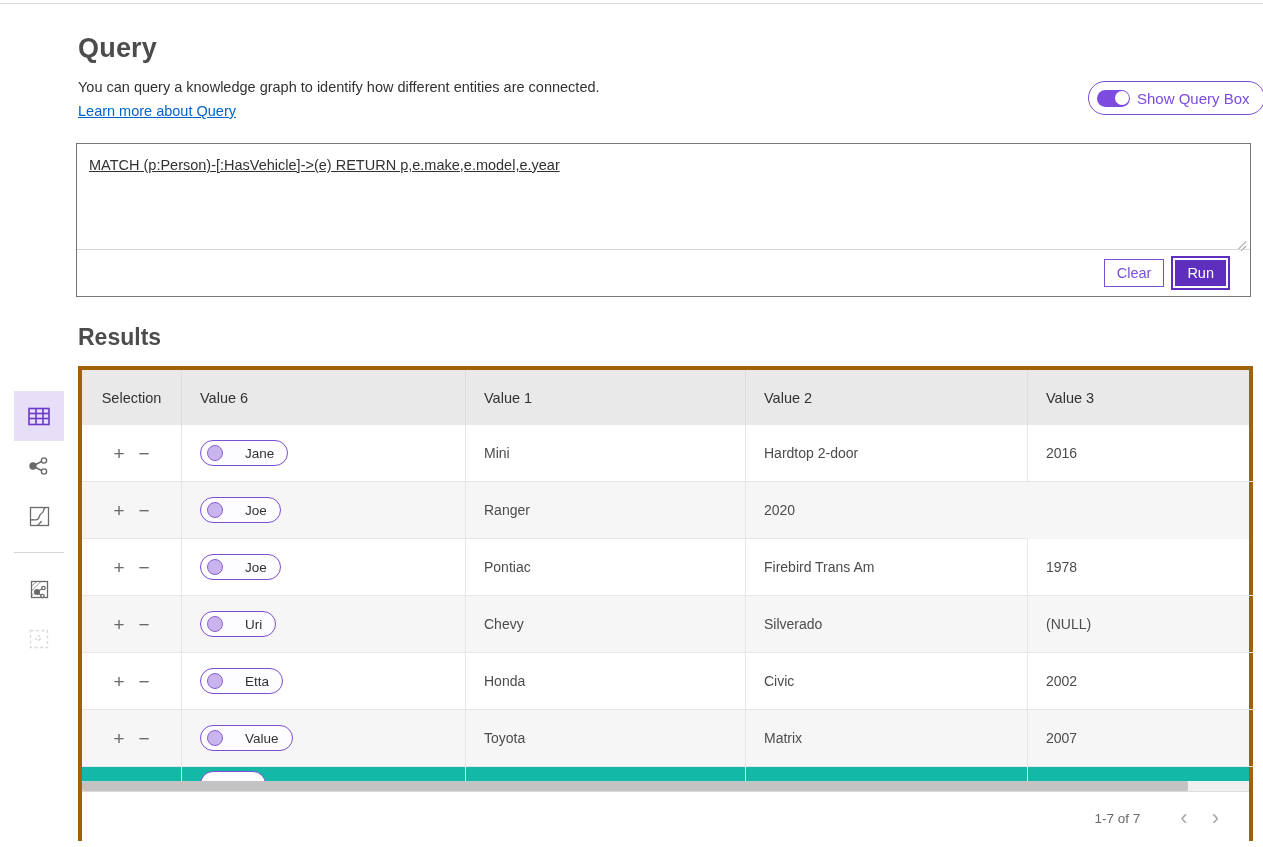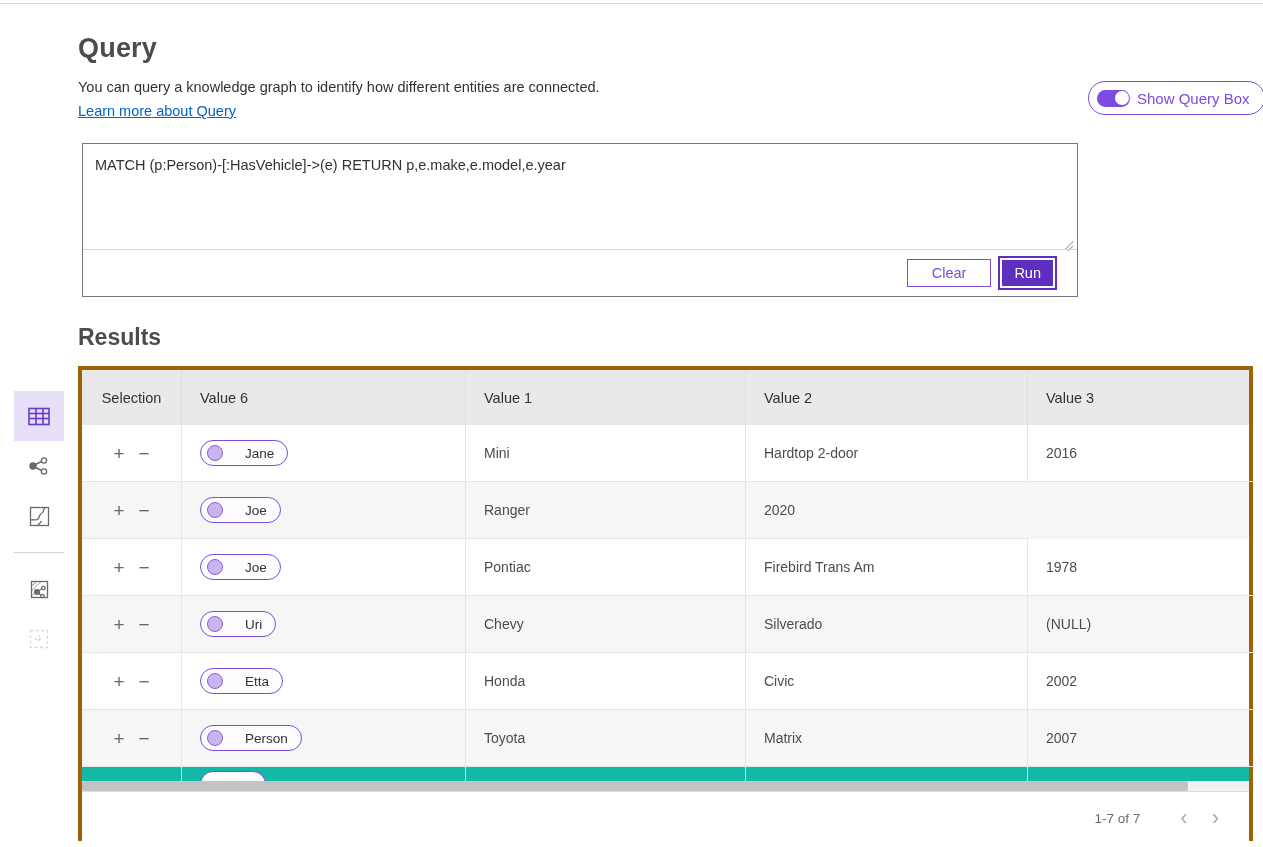--- a/index.html
+++ b/index.html
@@ -23,39 +23,39 @@
     position:absolute; top:81px; left:1088px; height:34px; padding:0 14px 0 8px;
     display:flex; align-items:center; gap:7px;
     border:1px solid #7a4fd3; border-radius:17px; background:#fff; cursor:pointer;
   }
   .switch { width:33px; height:17px; border-radius:9px; background:#7c4bdf; position:relative; flex:0 0 auto; }
   .switch .knob { position:absolute; top:1.5px; right:1.5px; width:14px; height:14px; border-radius:50%; background:#fff; }
   .toggle-label { font-size:15px; color:#7c4bdf; white-space:nowrap; }
 
   
   .query-panel {
-    position:absolute; top:143px; left:82px; width:996px; height:154px;
-    border:1px solid #767676; background:#fff;
+    position:absolute; top:143px; left:76px; width:1175px; height:154px;
+    border:1px solid #767676; background:#fff;text-decoration:underline;
   }
   .query-textarea {
     display:block; width:100%; height:106px; border:none; outline:none; resize:none;
     padding:13px 12px; font-family:"Liberation Sans", sans-serif; font-size:14.5px; color:#323232;
     background:transparent;
   }
   .resize-handle { position:absolute; right:3px; top:96px; width:11px; height:11px; }
   .resize-handle span { position:absolute; background:#9a9a9a; height:1px; transform:rotate(-45deg); transform-origin:center; }
   .resize-handle span:nth-child(1){ width:12px; left:0; top:5px; }
   .resize-handle span:nth-child(2){ width:7px;  left:4px; top:8px; }
   .query-actions {
     position:absolute; left:0; bottom:0; width:100%; height:47px;
     border-top:1px solid #d6d6d6; display:flex; align-items:center; justify-content:flex-end; gap:9px; padding-right:20px;
   }
   .btn-clear {
     min-width:58px; height:28px; background:#fff; border:1px solid #7a4fd3; color:#7a4fd3;
-    font-size:14.5px; font-family:inherit; cursor:pointer; padding:0 24px;
+    font-size:14.5px; font-family:inherit; cursor:pointer; padding:0 12px;
   }
   .btn-run {
     min-width:54px; height:30px; background:#5e2ebe; border:2px solid #ffffff; color:#fff;
     box-shadow:0 0 0 2px #5e2ebe; font-size:14.5px; font-family:inherit; cursor:pointer; padding:0 12px; margin-right:2px;
   }
 
   
   .results-title { position:absolute; top:324px; left:78px; font-size:23px; font-weight:700; color:#4c4c4c; }
 
   
@@ -288,21 +288,21 @@
   </div>
 
   <div class="tgrid trow alt">
     <div class="cell sel">
       <button class="selbtn">+</button>
       <button class="selbtn">−</button>
     </div>
     <div class="cell">
       <span class="pill">
         <span class="pill-dot"></span>
-        <span class="pill-label">Person</span>
+        <span class="pill-label">Value</span>
       </span>
     </div>
     <div class="cell">Toyota</div>
     <div class="cell">Matrix</div>
     <div class="cell">2007</div>
   </div>
 
   <div class="tgrid partial-row">
     <div class="cell sel"></div>
     <div class="cell">

